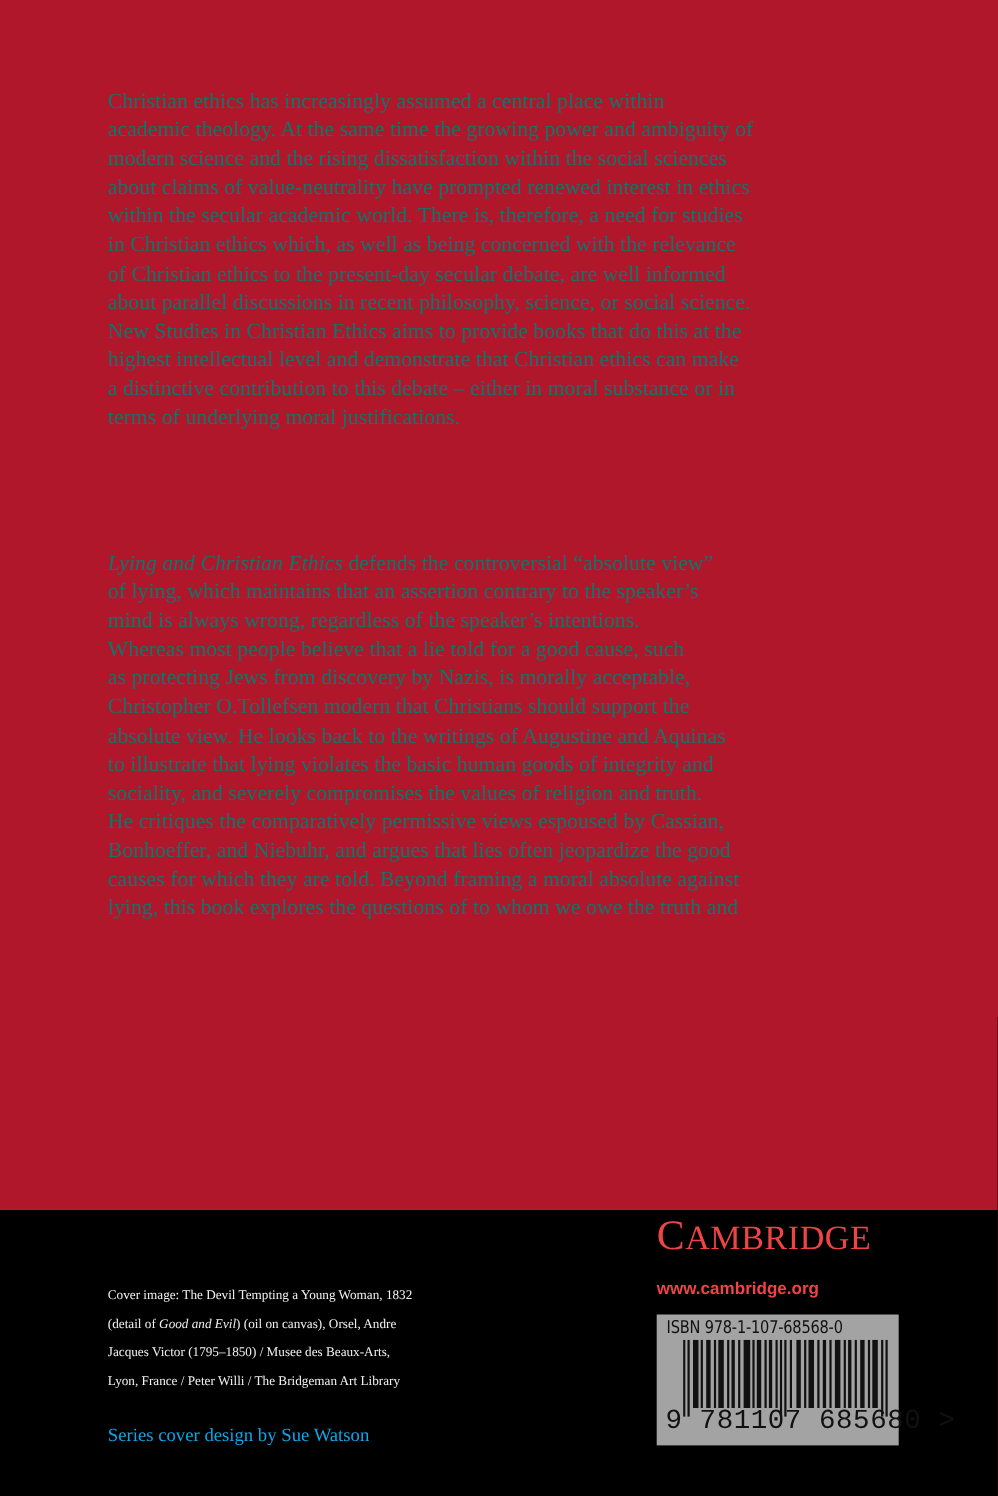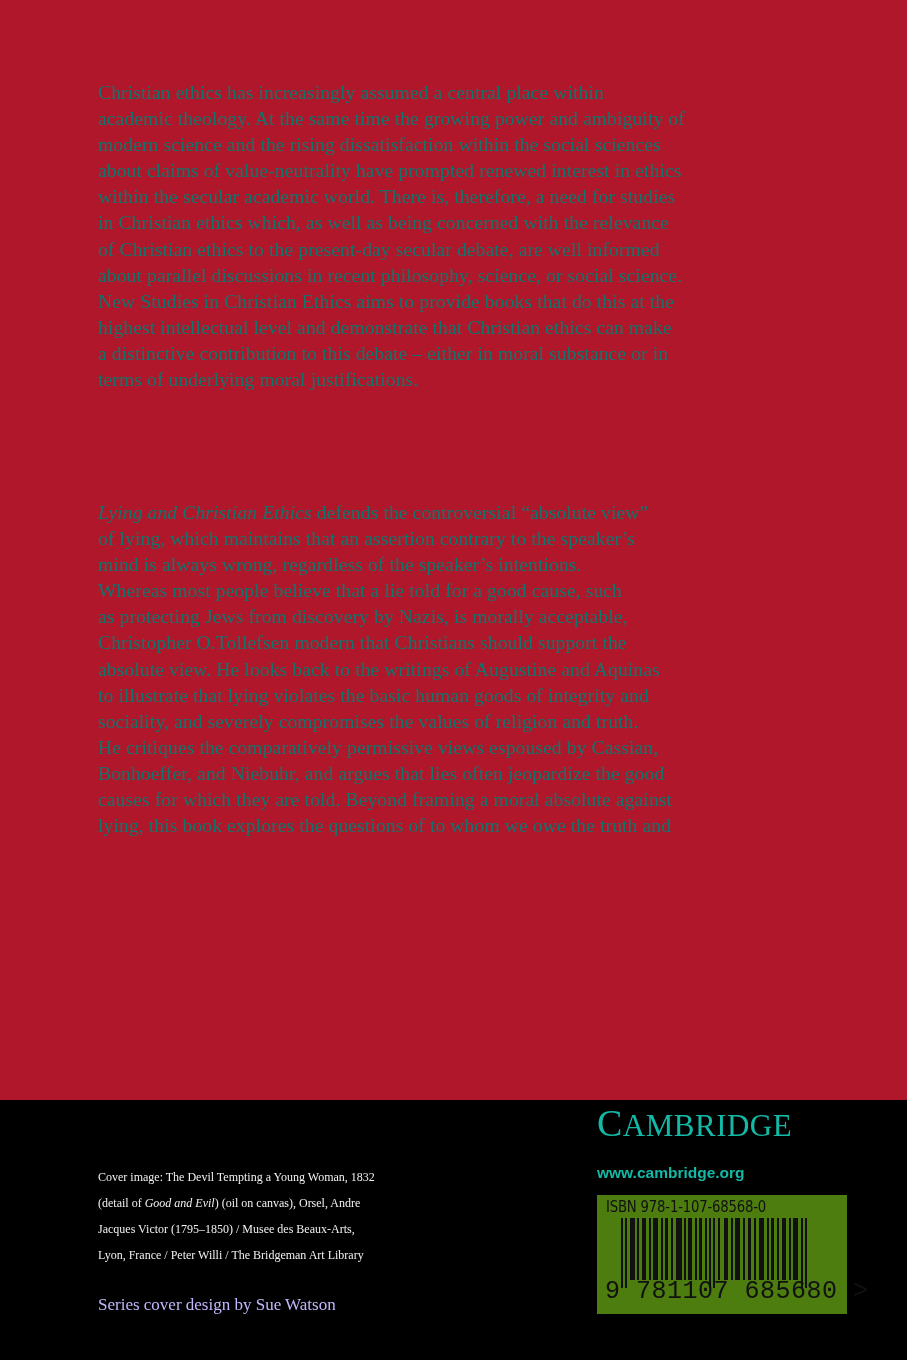--- a/index.html
+++ b/index.html
@@ -34,45 +34,45 @@
   .credits {
     position: absolute; left: 98px; top: 1164px; width: 460px;
     color: #F1F1F1;
     font-family: "Liberation Serif", serif;
     font-size: 12px;
     line-height: 26px;
   }
   .credits .line { display:block; white-space: nowrap; }
   .design-credit {
     position: absolute; left: 98px; top: 1295px;
-    color: #c4b5fd;
+    color: #0ea5e9;
     font-family: "Liberation Serif", serif;
     font-size: 17px;
   }
 
-  .publisher { position: absolute; left: 597px; top: 1106px; width: 230px; color: #14b8a6; }
+  .publisher { position: absolute; left: 597px; top: 1106px; width: 230px; color: #ef4444; }
   .pub-name {
     font-family: "Liberation Serif", serif;
     font-size: 31px; font-weight: normal; letter-spacing: 0.5px;
     line-height: 34px; margin: 0;
   }
   .pub-name .big { font-size: 38px; }
   .pub-sub {
     font-family: "Liberation Serif", serif;
     font-size: 19.5px; letter-spacing: 0.6px; line-height: 22px;
     margin-top: -1px;
   }
   .pub-url {
     font-family: "Liberation Sans", sans-serif;
     font-weight: bold; font-size: 15.5px; margin-top: 21px;
   }
 
   .barcode-box {
-    position: absolute; left: 597px; top: 1195px; width: 250px; height: 119px;
-    background: #4d7c0f;
+    position: absolute; left: 597px; top: 1195px; width: 220px; height: 119px;
+    background: #a3a3a3;
     box-sizing: border-box;
   }
   .isbn-text {
     position: absolute; left: 9px; top: 2px;
     font-family: "DejaVu Sans Condensed", "DejaVu Sans", sans-serif;
     font-size: 16px; color: #111; letter-spacing: -0.2px;
     transform: scaleX(0.92); transform-origin: left top;
   }
   .bars { position: absolute; left: 24px; top: 23px; width: 196px; height: 70px; }
   .barcode-digits {

